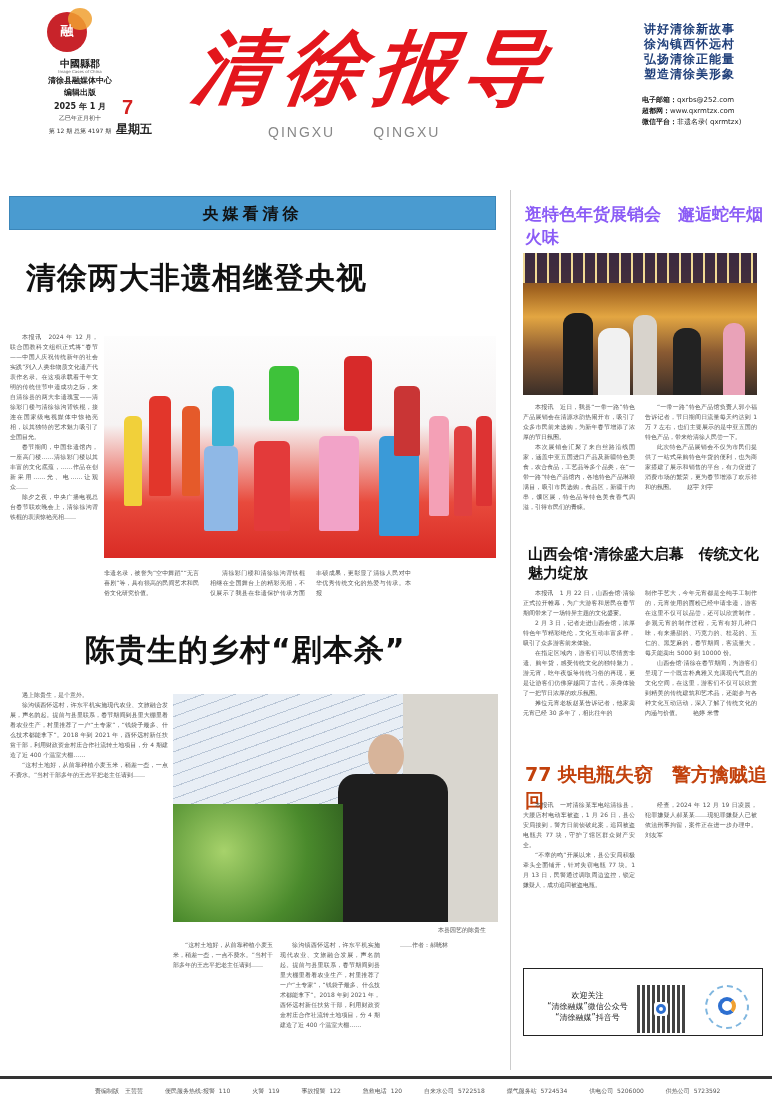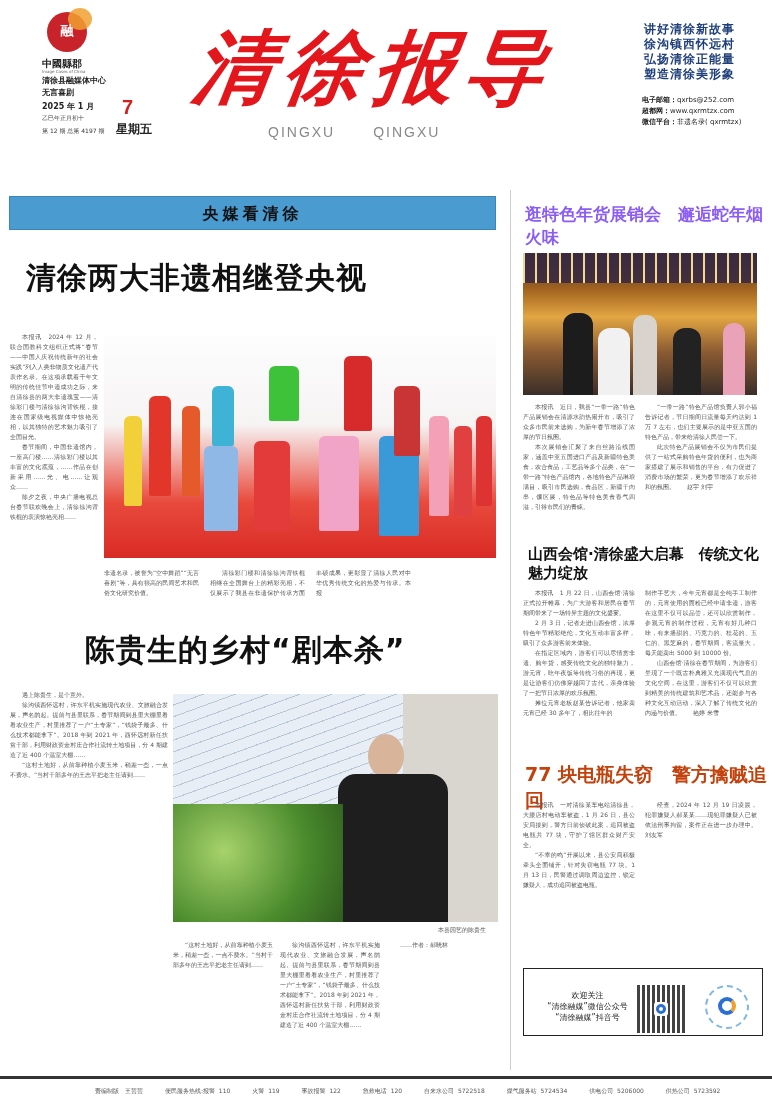--- a/index.html
+++ b/index.html
@@ -2,21 +2,21 @@
 <html><head>
 <meta charset="utf-8">
 <style>
 *{box-sizing:border-box;margin:0;padding:0}
 body{width:772px;height:1106px;background:#fff;font-family:"DejaVu Sans",sans-serif;color:#222;position:relative;overflow:hidden}
 .abs{position:absolute}
 
 .logo-circle{left:47px;top:12px;width:40px;height:40px;border-radius:50%;background:#c8232a}
 .logo-sun{left:68px;top:8px;width:24px;height:22px;border-radius:50%;background:#f0a030;opacity:.85}
 .logo-glyph{left:52px;top:22px;width:30px;color:#fff;font-size:13px;font-weight:bold;text-align:center}
-.mast-left{left:42px;top:58px;width:100px;font-size:7px;line-height:11px}
+.mast-left{left:30px;top:58px;width:100px;text-align:center;font-size:7px;line-height:11px}
 .mast-left .org{font-size:8px;font-weight:bold;line-height:12px}
 .mast-left .brand{font-family:"DejaVu Serif",serif;font-size:10px;font-weight:bold}
 .mast-left .sub{font-size:4px;color:#666;line-height:6px}
 .mast-left .date{font-size:8px;font-weight:bold;margin-top:2px}
 .mast-left .lunar{font-size:6px;color:#444}
 .mast-left .issue{font-size:6px;color:#333;margin-top:2px}
 .daynum{left:122px;top:96px;color:#d4201f;font-size:20px;font-weight:bold;font-family:"Liberation Sans",sans-serif}
 .weekday{left:116px;top:121px;font-size:12px;font-weight:bold}
 .title{left:195px;top:22px;width:395px;font-family:"DejaVu Serif",serif;font-size:80px;font-style:italic;font-weight:bold;color:#e3161c;letter-spacing:10px;line-height:90px;transform:skewX(-8deg);white-space:nowrap}
 .subtitle{left:268px;top:124px;font-family:"Liberation Sans",sans-serif;font-size:14px;color:#888;letter-spacing:2px;word-spacing:32px}
@@ -59,21 +59,21 @@
 <body>
 
 <div class="abs logo-circle"></div>
 <div class="abs logo-sun"></div>
 <div class="abs logo-glyph">融</div>
 
 <div class="abs mast-left">
   <div class="brand">中國縣郡</div>
   <div class="sub">Image Cases of China</div>
   <div class="org">清徐县融媒体中心</div>
-  <div class="org">无言喜剧</div>
+  <div class="org">编辑出版</div>
   <div class="date">2025 年 1 月</div>
   <div class="lunar">乙巳年正月初十</div>
   <div class="issue">第 12 期 总第 4197 期</div>
 </div>
 <div class="abs daynum">7</div>
 <div class="abs weekday">星期五</div>
 
 <div class="abs title">清徐报导</div>
 <div class="abs subtitle">
   <span>QINGXU</span>

